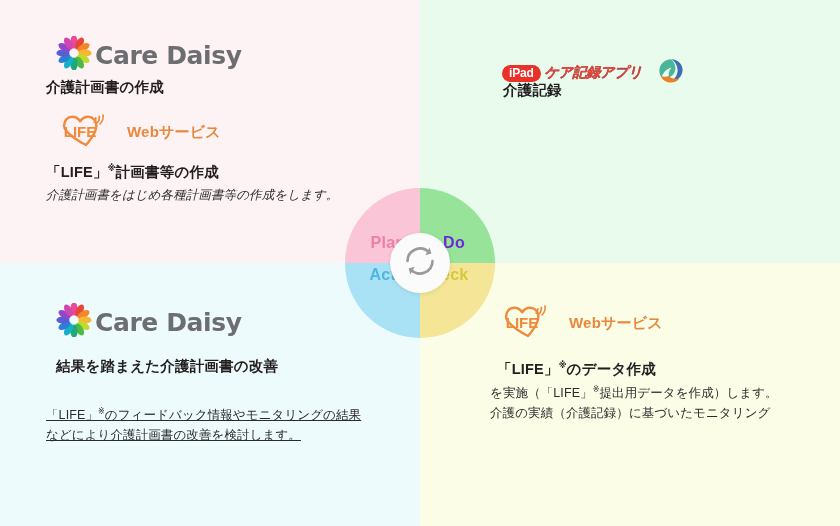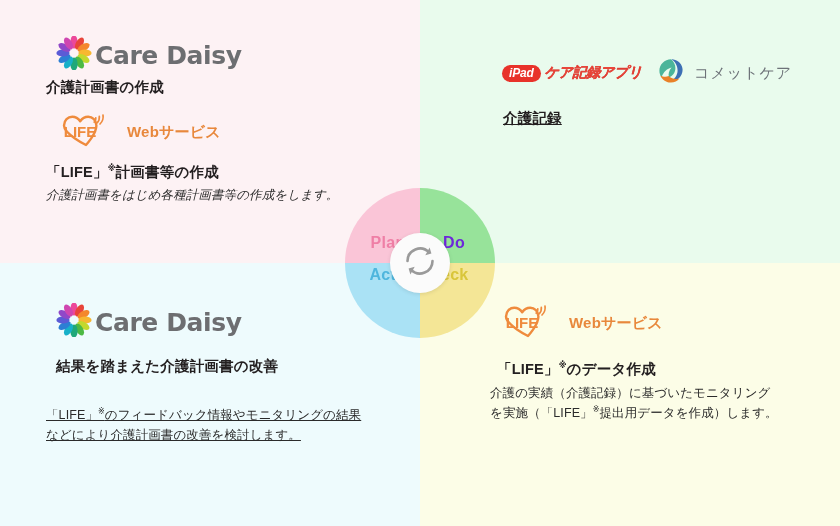--- a/index.html
+++ b/index.html
@@ -45,23 +45,23 @@
   
   .cd-word{font-size:25px;font-weight:700;color:#6d6e71;letter-spacing:-.4px;
            font-family:"DejaVu Sans","Liberation Sans",sans-serif;}
 
   
   .life-wrap{display:flex;align-items:center;gap:9px;}
   .life-web{font-size:15px;font-weight:700;color:#e8883c;letter-spacing:.2px;}
 
   
   .ipad-badge{display:inline-block;background:#e8322a;color:#fff;border-radius:9px;
-              font-size:12px;font-weight:700;font-style:italic;padding:1px 7px 2px;
+              font-size:12px;font-weight:700;padding:1px 7px 2px;
               letter-spacing:-.2px;}
-  .ipad-txt{font-size:14px;font-weight:700;font-style:italic;color:#b91c1c;letter-spacing:-.3px;
+  .ipad-txt{font-size:14px;font-weight:700;font-style:italic;color:#0c4a6e;letter-spacing:-.3px;
             -webkit-text-stroke:0.3px #e8463a;}
   .comet-word{font-size:15px;color:#6d7278;letter-spacing:1px;}
 </style>
 </head>
 <body>
 
 <div id="root">
 
   <div class="quad q-plan"></div>
   <div class="quad q-do"></div>
@@ -144,25 +144,24 @@
       <span class="ipad-badge">iPad</span>
       <span class="ipad-txt" style="margin-left:-6px;">ケア記録アプリ</span>
       <span style="margin-left:6px;">
         <svg width="26" height="26" viewBox="0 0 26 26">
           <circle cx="13" cy="13" r="12.6" fill="#e9fbed"></circle>
           <path d="M13 1.2 C6.6 1.2 1.4 6.4 1.4 12.8 C1.4 15.4 2.2 17.6 3.6 19.4 C5.2 14 9.4 10.6 13.6 9.6 C11 12.6 10 16.2 11 19.4 C14.6 18 17.4 14.6 17.4 10 C17.4 6.6 15.8 3.4 13 1.2 Z" fill="#4bb59a"></path>
           <path d="M13.4 1.3 C17.2 3.6 19.6 7.8 19.6 12.6 C19.6 17.2 16.6 21.4 12.6 23.4 C12.8 23.4 13 23.4 13 23.4 C19.4 23.4 24.6 18.2 24.6 11.8 C24.6 6.6 20.6 2.2 15.4 1.4 C14.8 1.3 14 1.3 13.4 1.3 Z" fill="#3d6fb4"></path>
           <path d="M2.4 17.4 C4 21.4 7.8 24.2 12.4 24.6 C16 24.8 19.4 23.2 21.4 20.6 C17.6 21.6 13.2 20.6 10.6 18 C8.2 19.2 4.8 18.8 2.4 17.4 Z" fill="#e98128"></path>
         </svg>
       </span>
-      <span class="comet-word">コメットケア</span>
-    </div>
-  </div>
-
-  <div class="block heading" style="left:503px;top:108px;text-decoration:underline;">介護記録</div>
+    </div>
+  </div>
+
+  <div class="block heading" style="left:503px;top:80px;">介護記録</div>
 
 
   <div class="block" style="left:56px;top:303px;">
     <div class="logo-row">
       <span>
         <svg width="36" height="34" viewBox="0 0 36 34">
           <g transform="translate(18,17)">
             <g transform="rotate(0)">
                 <ellipse cx="0" cy="-11" rx="3.6" ry="6.6" fill="#ec4899"></ellipse>
               </g>
@@ -228,22 +227,22 @@
       </span>
       <span class="life-web">Webサービス</span>
     </div>
   </div>
 
   <div class="block heading" style="left:497px;top:359px;">
     <span>「LIFE」</span><span class="sup">※</span><span>のデータ作成</span>
   </div>
 
   <div class="block body" style="left:490px;top:383px;width:340px;">
+    <div><span>を実施（「LIFE」</span><span class="sup">※</span><span>提出用データを作成）します。</span></div>
     <div>介護の実績（介護記録）に基づいたモニタリング</div>
-    <div><span>を実施（「LIFE」</span><span class="sup">※</span><span>提出用データを作成）します。</span></div>
   </div>
 
   <div class="wheel">
     <div class="seg seg-plan"></div>
     <div class="seg seg-do"></div>
     <div class="seg seg-action"></div>
     <div class="seg seg-check"></div>
     <div class="wheel-label lab-plan">Plan</div>
     <div class="wheel-label lab-do">Do</div>
     <div class="wheel-label lab-check">Check</div>

